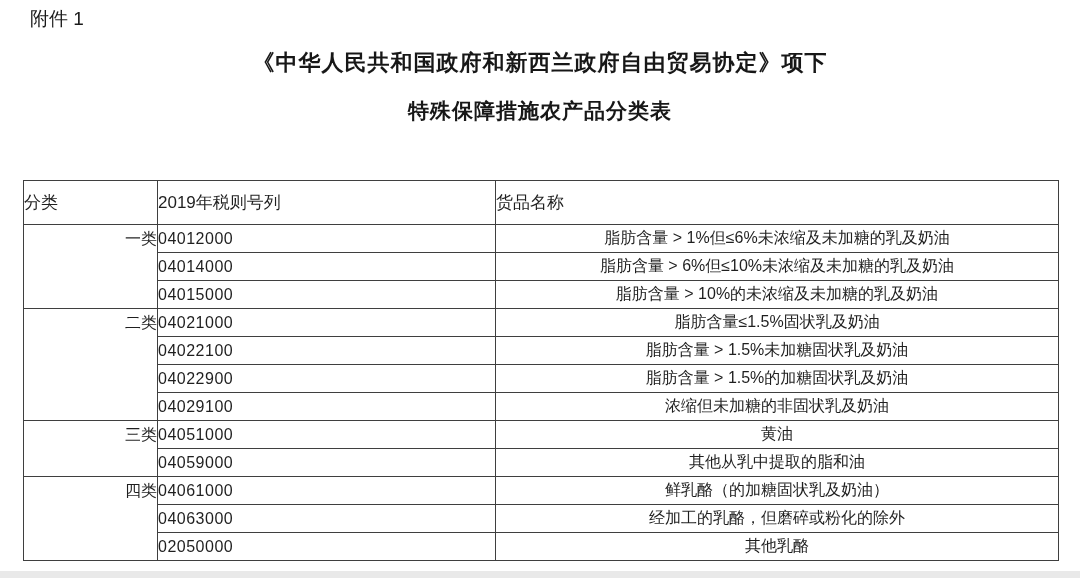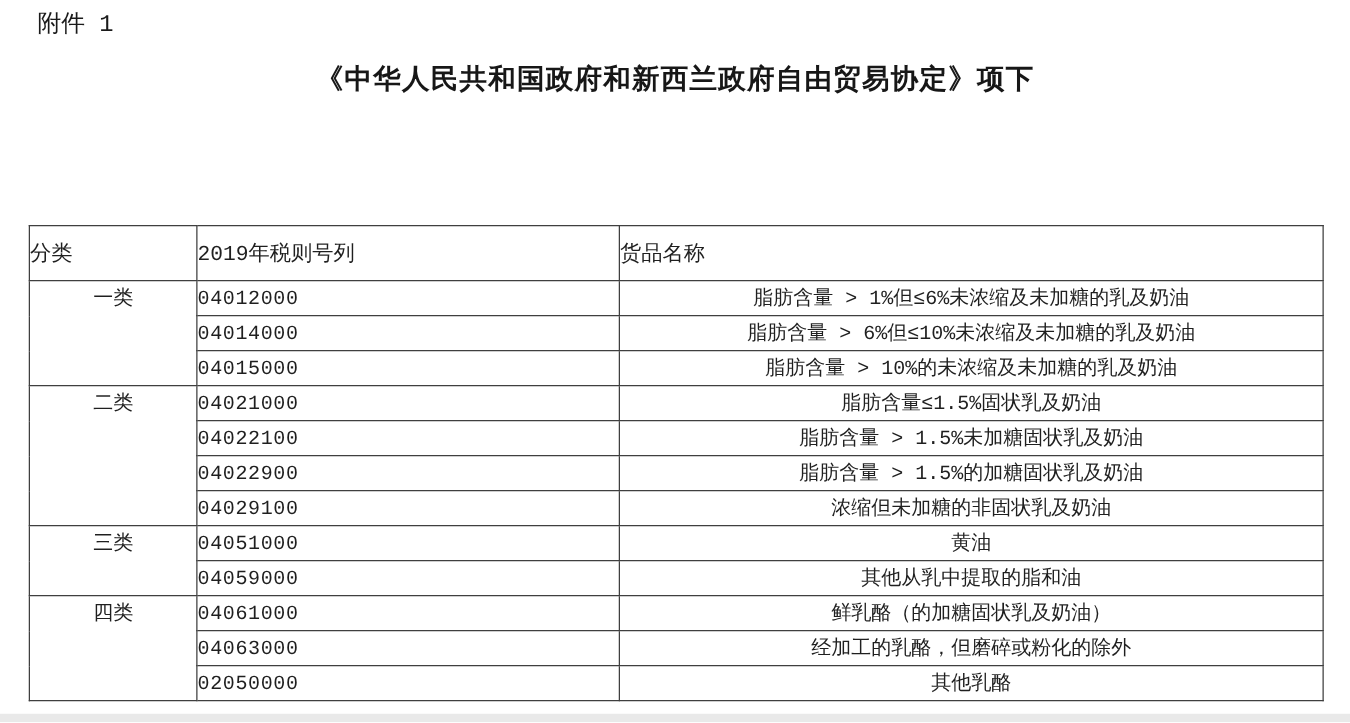--- a/index.html
+++ b/index.html
@@ -5,21 +5,21 @@
   html, body {
     margin: 0;
     padding: 0;
     background: #ffffff;
   }
   .page {
     position: relative;
     width: 1080px;
     height: 578px;
     background: #ffffff;
-    font-family: Liberation Mono, monospace;
+    font-family: Liberation Sans, sans-serif;
     color: #1f1f1f;
     overflow: hidden;
   }
   .attachment-label {
     position: absolute;
     left: 30px;
     top: 6px;
     font-size: 19px;
     color: #1a1a1a;
   }
@@ -65,21 +65,21 @@
     height: 43px;
     font-weight: normal;
     font-size: 17px;
     text-align: left;
     vertical-align: middle;
   }
   table.classification td {
     height: 27px;
   }
   td.cat {
-    text-align: center;
+    text-align: right;
     vertical-align: top;
     line-height: 28px;
     font-size: 16px;
   }
   td.code {
     text-align: left;
     vertical-align: middle;
     font-size: 16px;
     letter-spacing: 0.5px;
   }
@@ -101,20 +101,21 @@
 </style>
 </head>
 <body>
 
 <div class="page">
 
   <div class="attachment-label">附件 1</div>
 
   <div class="doc-title-1">《中华人民共和国政府和新西兰政府自由贸易协定》项下</div>
 
+  <div class="doc-title-2">特殊保障措施农产品分类表</div>
 
   <table class="classification">
     <colgroup>
       <col style="width:134px">
       <col style="width:338px">
       <col style="width:563px">
     </colgroup>
     <thead>
       <tr>
         <th>分类</th>

